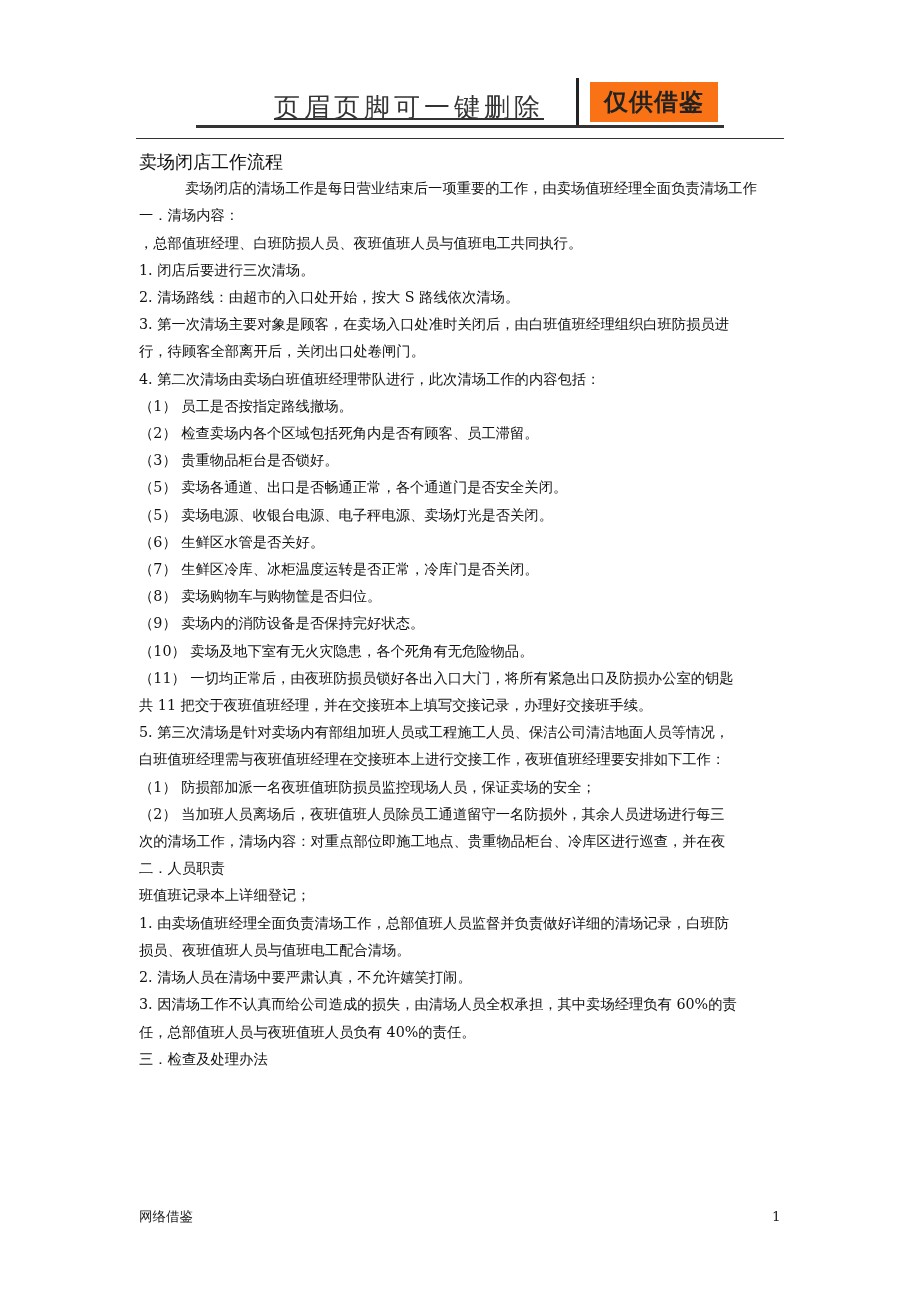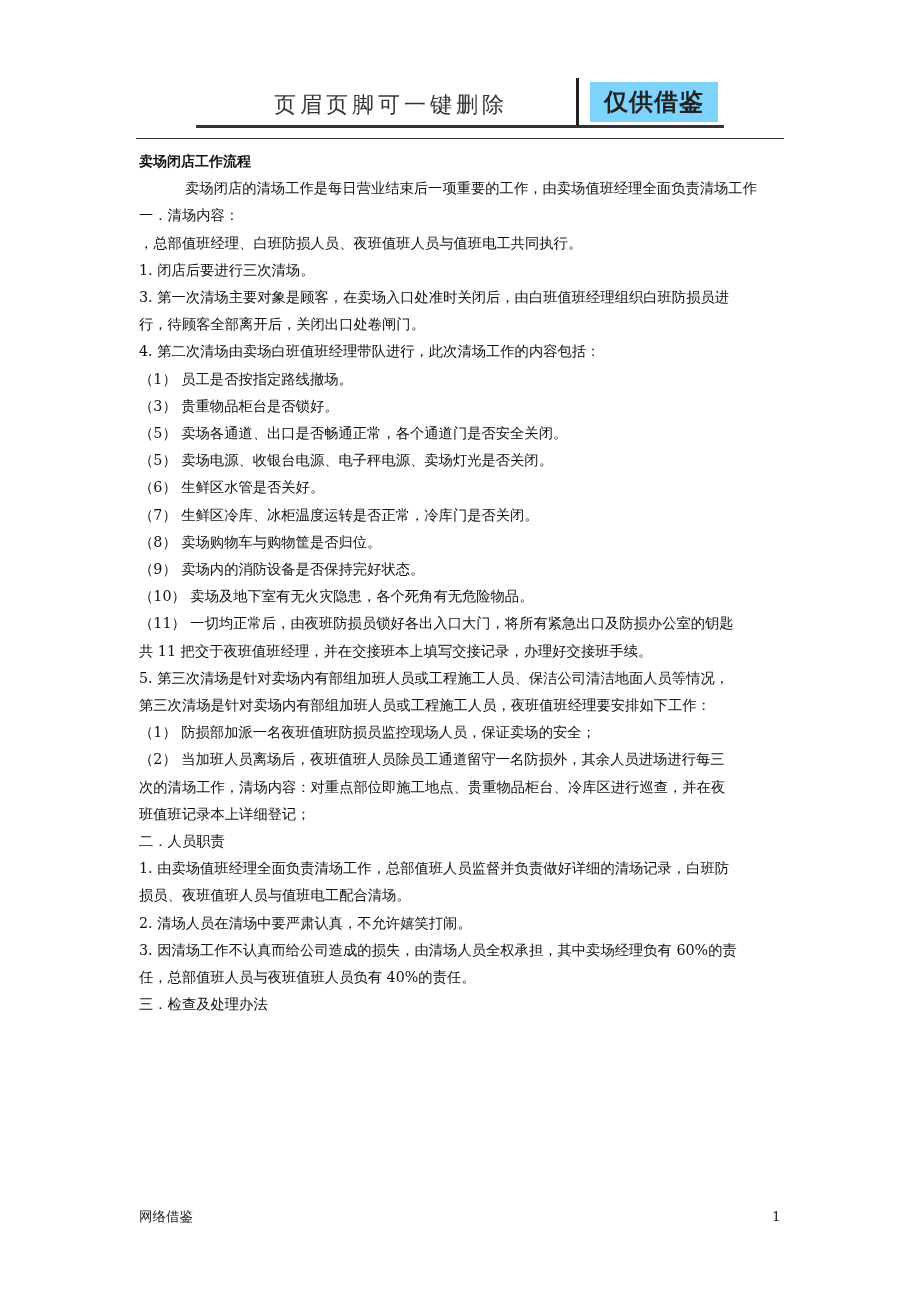--- a/index.html
+++ b/index.html
@@ -1,29 +1,29 @@
 <!DOCTYPE html>
 <html><head>
   <meta charset="utf-8">
   <style>
     html, body { margin: 0; padding: 0; background: #ffffff; }
     body { width: 920px; height: 1302px; position: relative; overflow: hidden;
            font-family: "DejaVu Serif", "Liberation Serif", serif; color: #111; }
     .header-banner { position: absolute; left: 196px; top: 78px; width: 528px; height: 50px; }
-    .header-left-text { position: absolute; left: 78px; top: 12px; font-size: 22px; letter-spacing: 4px;
-                        color: #333; font-family: "DejaVu Sans", "Liberation Sans", sans-serif; font-weight: normal; }
+    .header-left-text { position: absolute; left: 78px; top: 12px; font-size: 26px; letter-spacing: 4px;
+                        color: #333; font-family: "DejaVu Sans", "Liberation Sans", sans-serif; font-weight: normal; text-decoration: underline; }
     .header-divider { position: absolute; left: 380px; top: 0; width: 3px; height: 48px; background: #222; }
-    .header-badge { position: absolute; left: 394px; top: 4px; width: 128px; height: 40px; background: #7dd3fc;
+    .header-badge { position: absolute; left: 394px; top: 4px; width: 128px; height: 40px; background: #f97316;
                     font-family: "DejaVu Sans", "Liberation Sans", sans-serif; font-weight: bold; font-size: 24px;
                     line-height: 40px; text-align: center; color: #222; letter-spacing: 1px; }
     .header-underline { position: absolute; left: 0; top: 47px; width: 528px; height: 3px; background: #333; }
     .page-rule { position: absolute; left: 136px; top: 138px; width: 648px; height: 1px; background: #333; }
     .content { position: absolute; left: 139px; top: 148px; width: 650px; font-size: 14.3px; line-height: 27.2px; }
     .content p { margin: 0; white-space: nowrap; }
-    .title { font-weight: bold; font-family: "DejaVu Sans", "Liberation Sans", sans-serif; font-size: 14px; }
+    .title { font-weight: normal; font-family: "DejaVu Sans", "Liberation Sans", sans-serif; font-size: 18px; }
     .indent { padding-left: 14px; text-align: center; }
     .footer-left { position: absolute; left: 139px; top: 1208px; font-size: 13.5px; color: #222; }
     .footer-right { position: absolute; left: 772px; top: 1208px; font-size: 13.5px; color: #222; }
   </style>
 </head>
 <body>
 
 <div class="header-banner">
   <span class="header-left-text">页眉页脚可一键删除</span>
   <div class="header-divider"></div>
@@ -31,41 +31,43 @@
   <div class="header-underline"></div>
 </div>
 <div class="page-rule"></div>
 
 <div class="content">
   <p class="title">卖场闭店工作流程</p>
   <p class="indent">卖场闭店的清场工作是每日营业结束后一项重要的工作，由卖场值班经理全面负责清场工作</p>
   <p>一．清场内容：</p>
   <p>，总部值班经理、白班防损人员、夜班值班人员与值班电工共同执行。</p>
   <p>1. 闭店后要进行三次清场。</p>
+  <p>2. 清场路线：由超市的入口处开始，按大 S 路线依次清场。</p>
   <p>3.  第一次清场主要对象是顾客，在卖场入口处准时关闭后，由白班值班经理组织白班防损员进</p>
   <p>行，待顾客全部离开后，关闭出口处卷闸门。</p>
   <p>4. 第二次清场由卖场白班值班经理带队进行，此次清场工作的内容包括：</p>
   <p>（1）  员工是否按指定路线撤场。</p>
+  <p>（2）  检查卖场内各个区域包括死角内是否有顾客、员工滞留。</p>
   <p>（3）  贵重物品柜台是否锁好。</p>
   <p>（5）  卖场各通道、出口是否畅通正常，各个通道门是否安全关闭。</p>
   <p>（5）  卖场电源、收银台电源、电子秤电源、卖场灯光是否关闭。</p>
   <p>（6）  生鲜区水管是否关好。</p>
   <p>（7）  生鲜区冷库、冰柜温度运转是否正常，冷库门是否关闭。</p>
   <p>（8）  卖场购物车与购物筐是否归位。</p>
   <p>（9）  卖场内的消防设备是否保持完好状态。</p>
   <p>（10）  卖场及地下室有无火灾隐患，各个死角有无危险物品。</p>
   <p>（11）  一切均正常后，由夜班防损员锁好各出入口大门，将所有紧急出口及防损办公室的钥匙</p>
   <p>共 11 把交于夜班值班经理，并在交接班本上填写交接记录，办理好交接班手续。</p>
   <p>5.  第三次清场是针对卖场内有部组加班人员或工程施工人员、保洁公司清洁地面人员等情况，</p>
-  <p>第三次清场是针对卖场内有部组加班人员或工程施工人员，夜班值班经理要安排如下工作：</p>
+  <p>白班值班经理需与夜班值班经理在交接班本上进行交接工作，夜班值班经理要安排如下工作：</p>
   <p>（1）  防损部加派一名夜班值班防损员监控现场人员，保证卖场的安全；</p>
   <p>（2）   当加班人员离场后，夜班值班人员除员工通道留守一名防损外，其余人员进场进行每三</p>
   <p>次的清场工作，清场内容：对重点部位即施工地点、贵重物品柜台、冷库区进行巡查，并在夜</p>
+  <p>二．人员职责</p>
   <p>班值班记录本上详细登记；</p>
-  <p>二．人员职责</p>
   <p>1.  由卖场值班经理全面负责清场工作，总部值班人员监督并负责做好详细的清场记录，白班防</p>
   <p>损员、夜班值班人员与值班电工配合清场。</p>
   <p>2. 清场人员在清场中要严肃认真，不允许嬉笑打闹。</p>
   <p>3.  因清场工作不认真而给公司造成的损失，由清场人员全权承担，其中卖场经理负有 60%的责</p>
   <p>任，总部值班人员与夜班值班人员负有 40%的责任。</p>
   <p>三．检查及处理办法</p>
 </div>
 
 <div class="footer-left">网络借鉴</div>
 <div class="footer-right">1</div>

